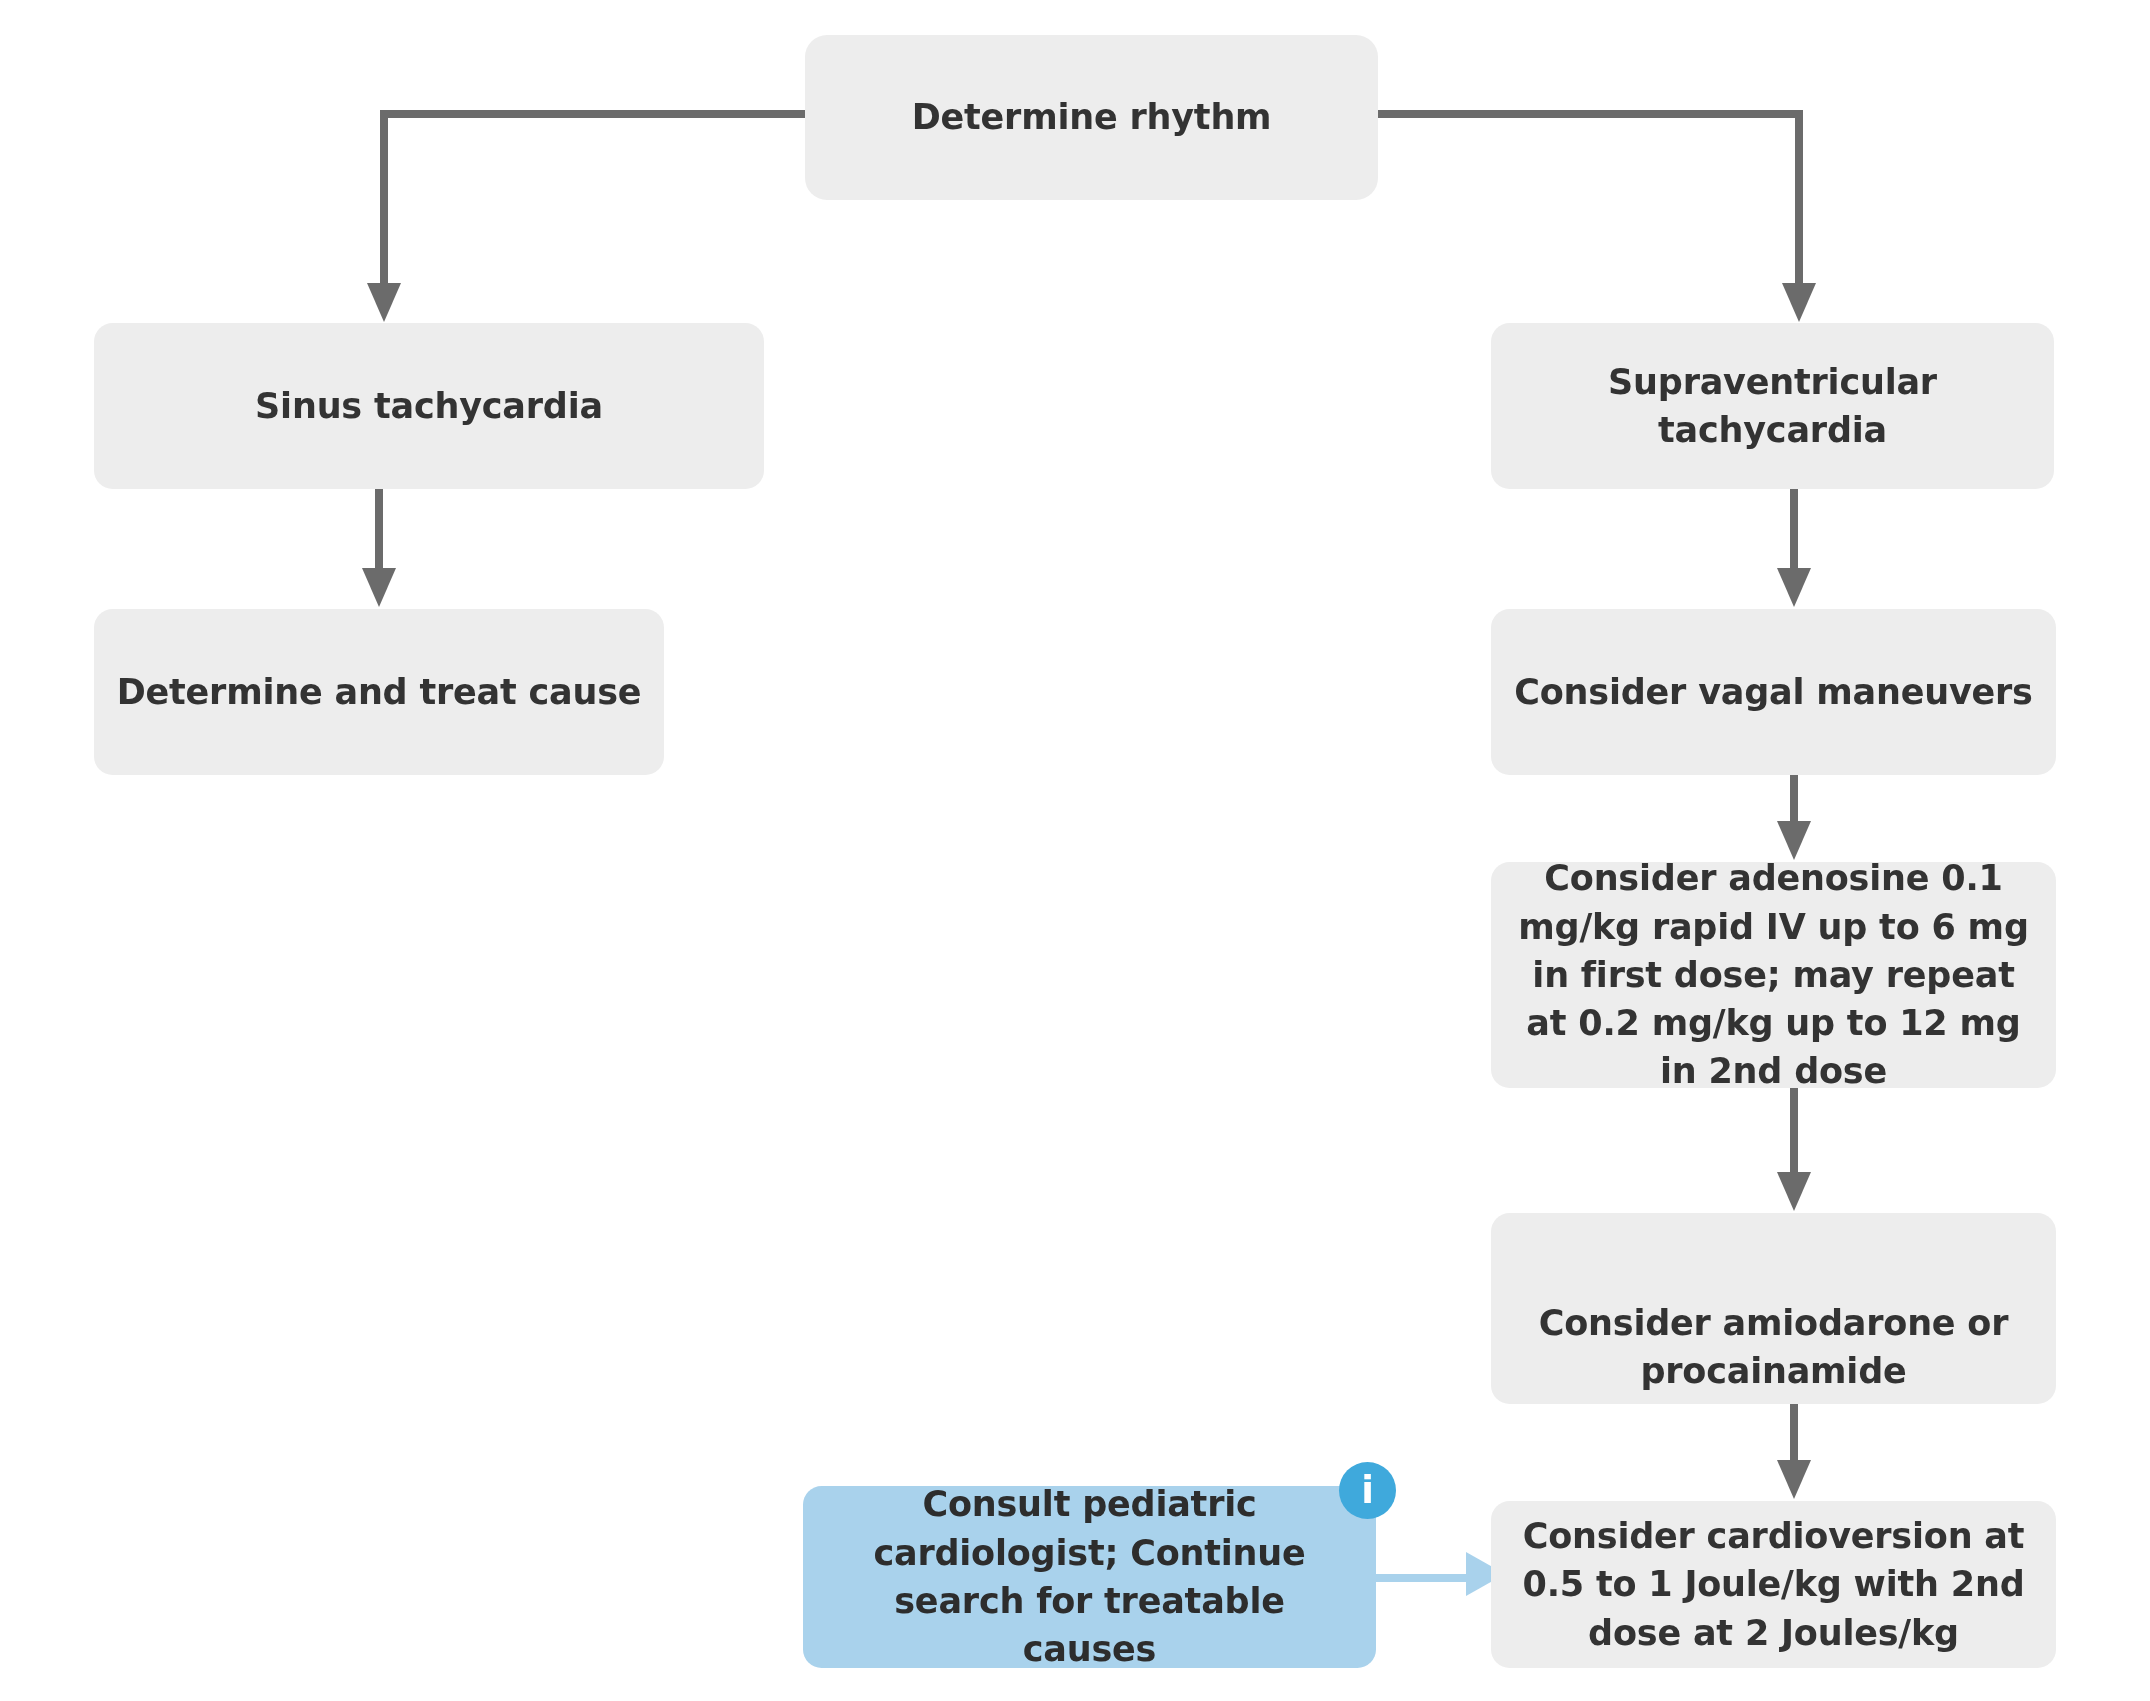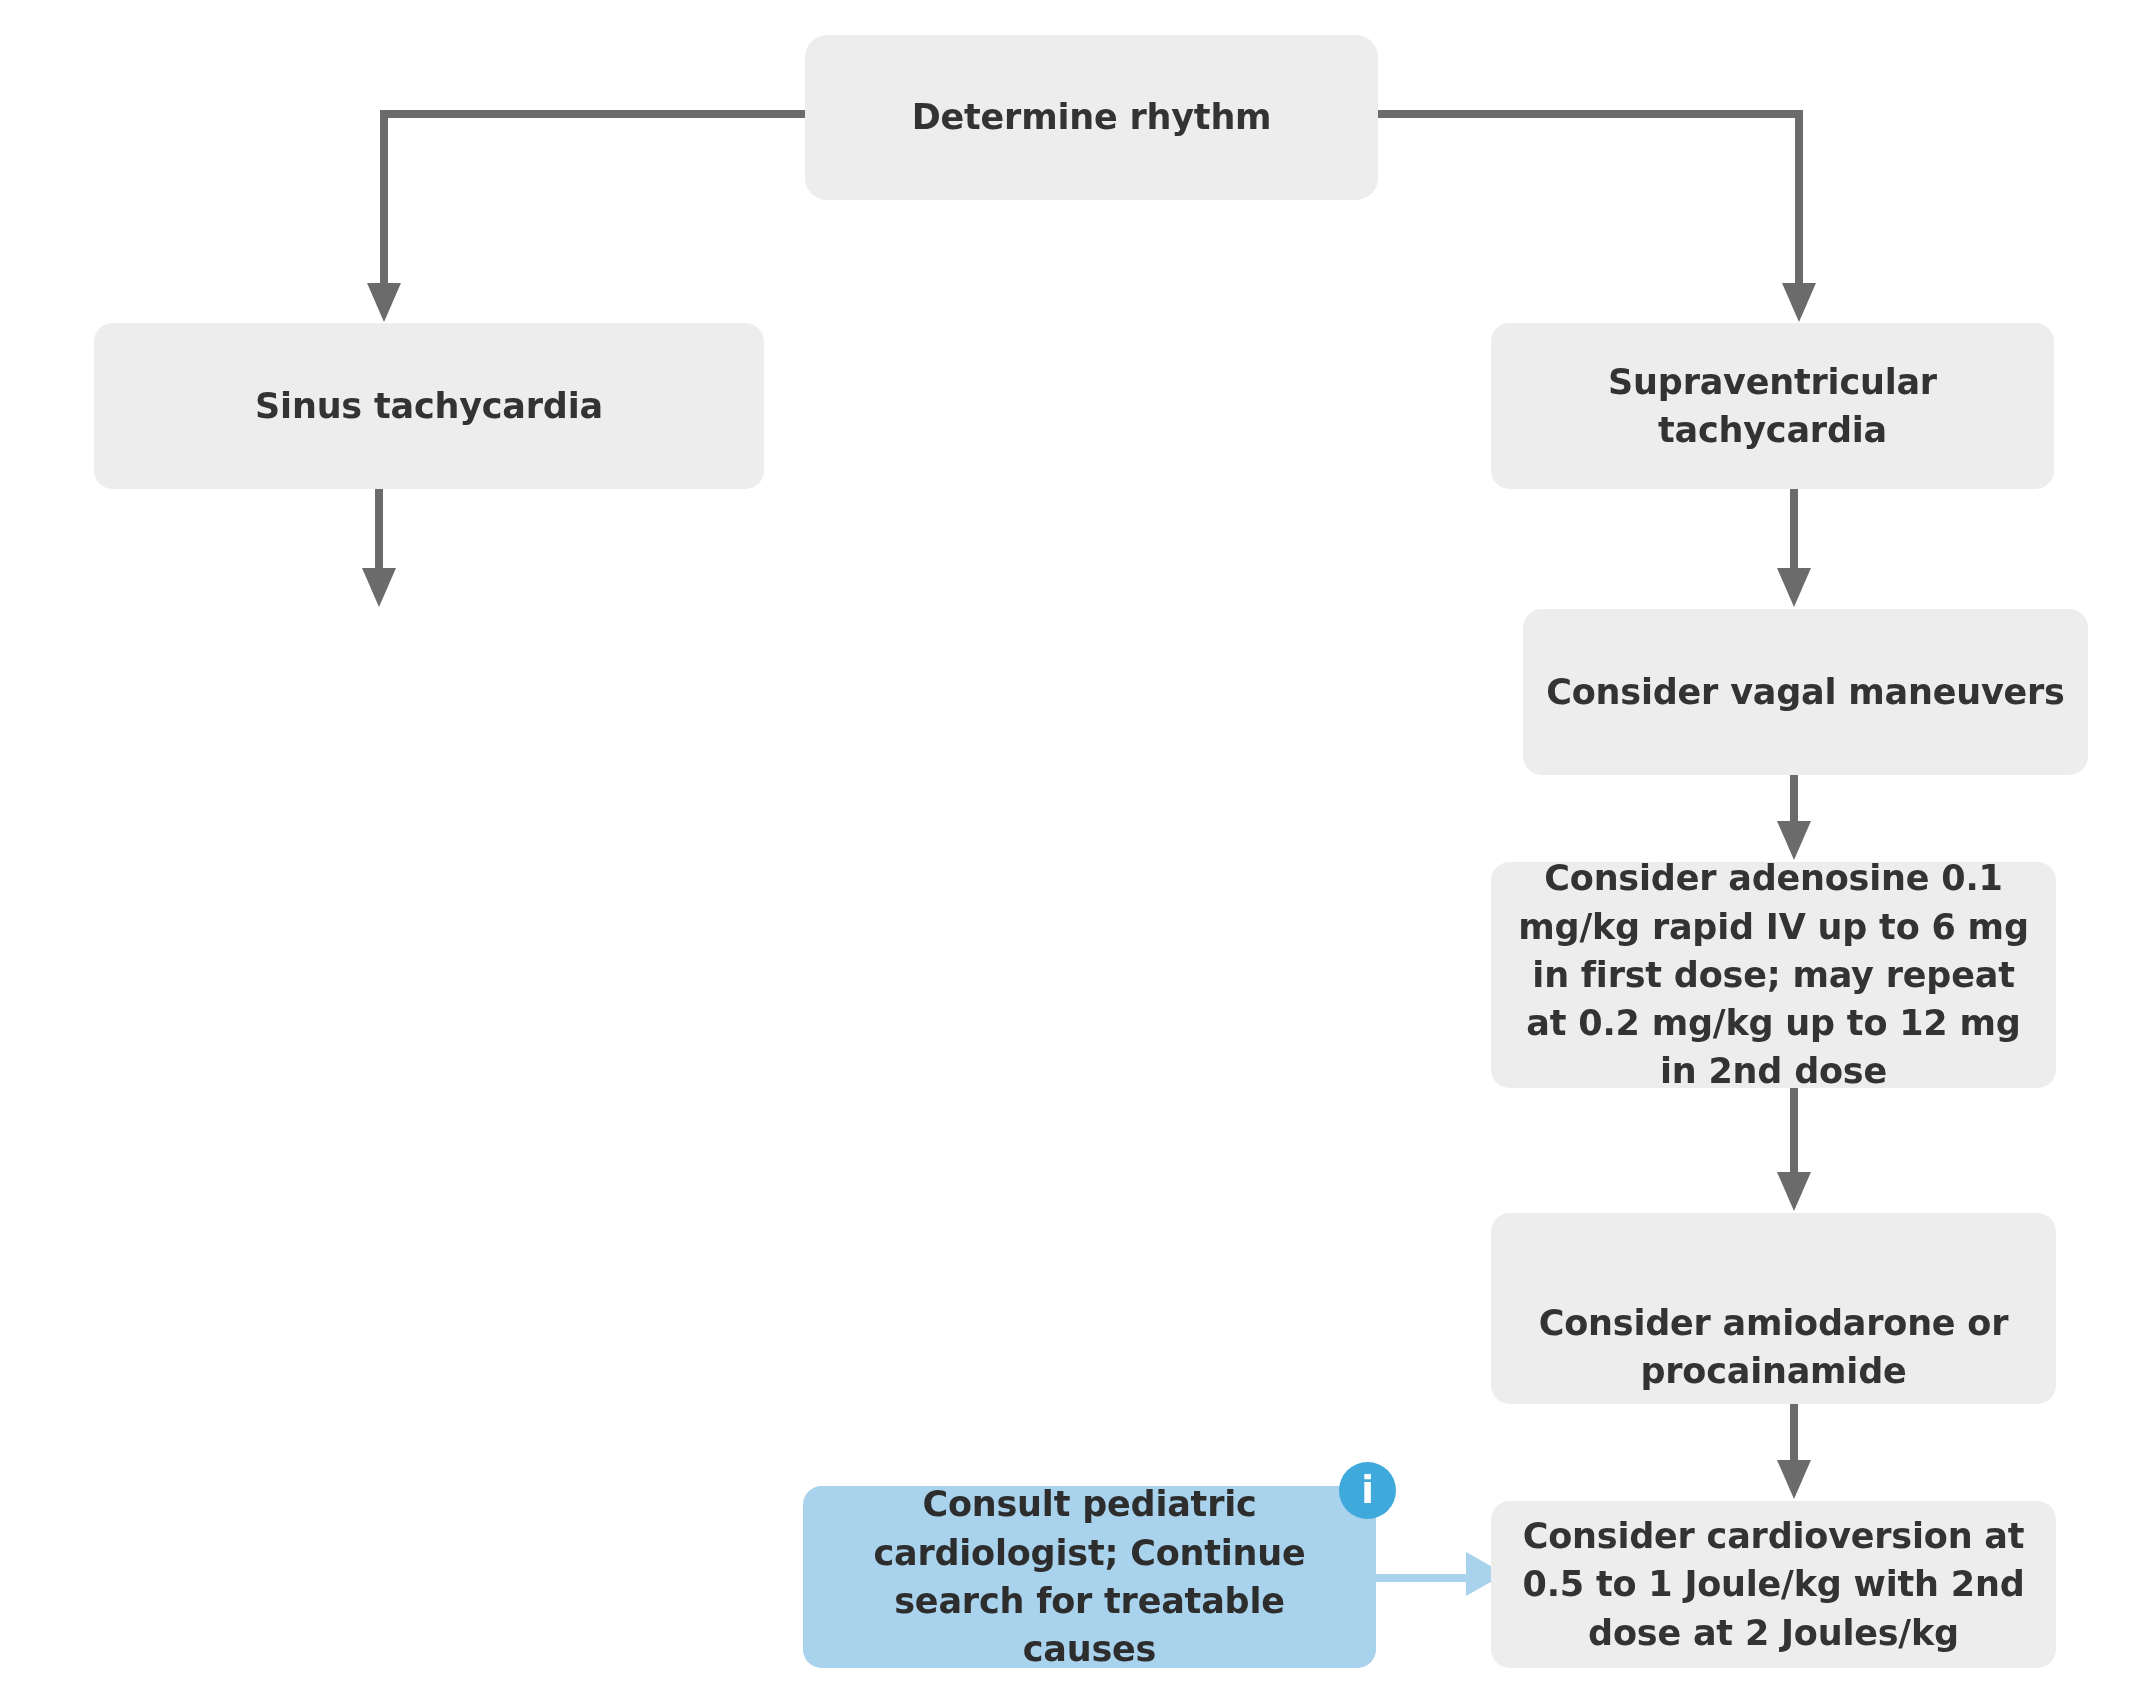--- a/index.html
+++ b/index.html
@@ -120,26 +120,29 @@
   <div class="arrow-right" style="left:1466px; top:1552px;"></div>
 
   <div class="node" style="left:805px; top:35px; width:573px; height:165px;border-radius:22px;">
     <span class="nlabel">Determine rhythm</span>
   </div>
 
   <div class="node" style="left:94px; top:323px; width:670px; height:166px;">
     <span class="nlabel">Sinus tachycardia</span>
   </div>
 
+  <div class="node" style="left:94px; top:609px; width:570px; height:166px;">
+    <span class="nlabel">Determine and treat cause</span>
+  </div>
 
   <div class="node" style="left:1491px; top:323px; width:563px; height:166px;">
     <span class="nlabel">Supraventricular tachycardia</span>
   </div>
 
-  <div class="node" style="left:1491px; top:609px; width:565px; height:166px;margin-left:32px;">
+  <div class="node" style="left:1491px; top:609px; width:565px; height:166px;">
     <span class="nlabel">Consider vagal maneuvers</span>
   </div>
 
   <div class="node" style="left:1491px; top:862px; width:565px; height:226px;align-items:center;">
     <span class="nlabel">Consider adenosine 0.1 mg/kg rapid IV up to 6 mg in first dose; may repeat at 0.2 mg/kg up to 12 mg in 2nd dose</span>
   </div>
 
   <div class="node" style="left:1491px; top:1213px; width:565px; height:191px;align-items:flex-end;">
     <span class="nlabel">Consider amiodarone or procainamide</span>
   </div>

